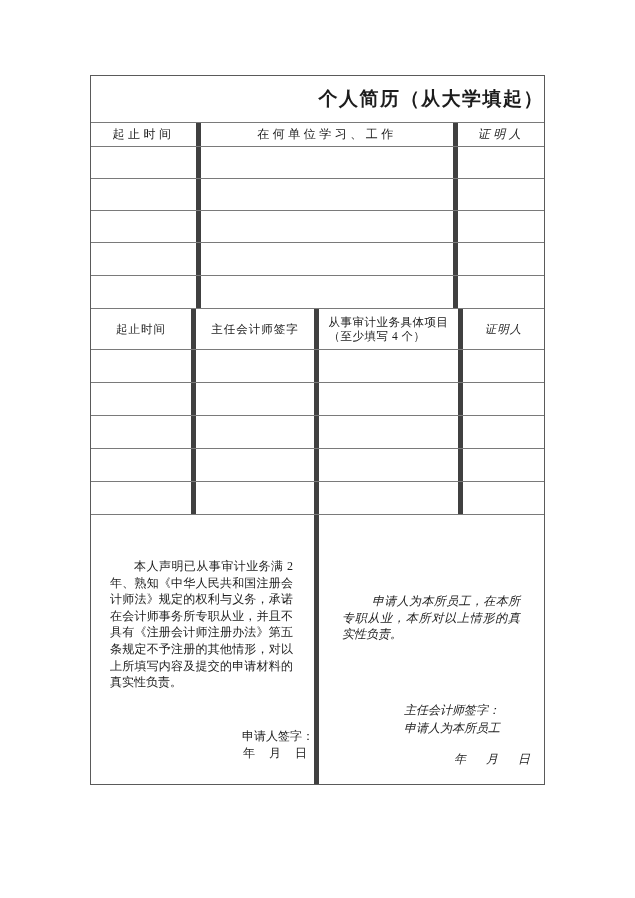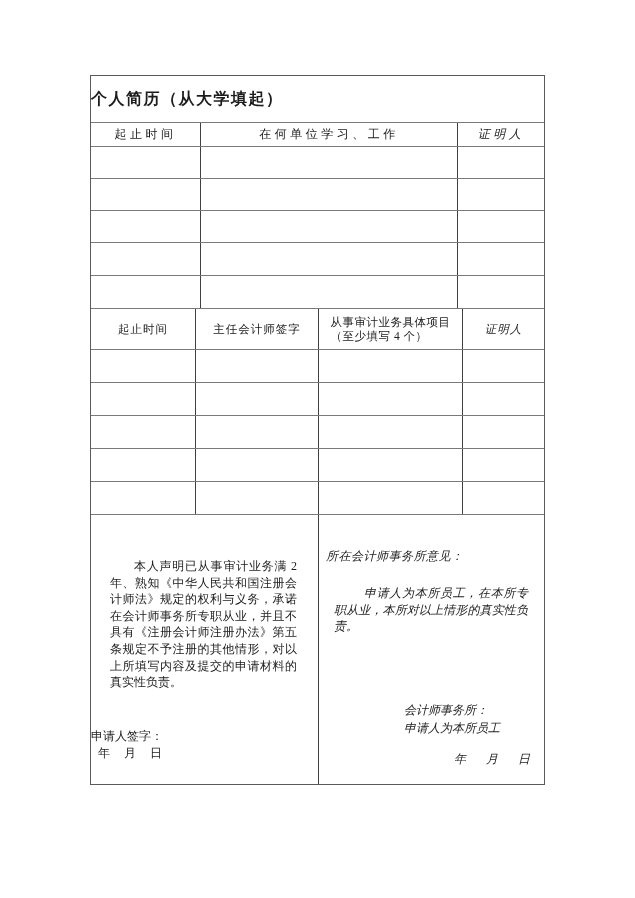--- a/index.html
+++ b/index.html
@@ -25,33 +25,33 @@
   }
   .row {
     display: flex;
     box-sizing: border-box;
     border-bottom: 1px solid #7a7a7a;
     flex: 0 0 auto;
   }
   .row.last { border-bottom: none; }
   .cell {
     box-sizing: border-box;
-    border-right: 1px solid #404040;
+    border-right: 5px solid #404040;
     display: flex;
     align-items: center;
     justify-content: center;
     overflow: hidden;
   }
   .cell.c-last { border-right: none; flex: 1 1 auto; font-style: italic; }
 
   .title-row {
     align-items: center;
-    justify-content: flex-start;
+    justify-content: flex-end;
     font-weight: bold;
-    font-size: 16px;
+    font-size: 19px;
     letter-spacing: 1.5px;
   }
   .hdr { font-size: 12px; letter-spacing: 3.5px; }
   .hdr2 { font-size: 11.5px; letter-spacing: 1px; }
   .hdr-multiline { display: inline-block; text-align: left; line-height: 14px; letter-spacing: 0.5px; }
 
   
   .t1-c1 { width: 110px; }
   .t1-c2 { width: 257px; }
   .t2-c1 { width: 105px; }
@@ -63,24 +63,24 @@
   .decl-cell {
     position: relative;
     display: block;
     font-size: 12px;
     line-height: 16.6px;
   }
   .decl-left { width: 228px; padding: 30px 8px 0 6px; }
   .decl-left p { margin: 13px; text-indent: 2em; text-align: justify; }
   .decl-right { padding: 0; }
   .firm-heading { position: absolute; top: 33px; left: 7px; letter-spacing: 0.5px; }
-  .firm-body { position: absolute; top: 62px; left: 7px; right: 8px; margin: 8px; text-indent: 2.5em; text-align: justify; }
+  .firm-body { position: absolute; top: 62px; left: 7px; right: 8px; margin: 16px; text-indent: 2.5em; text-align: justify; }
   .applicant-sign {
     position: absolute; left: 0; right: 0; bottom: 22px;
-    text-align: left; line-height: 17px;
+    text-align: right; line-height: 17px;
   }
   .firm-sign {
     position: absolute; left: 85px; bottom: 47px; line-height: 17.5px;
   }
   .date-line .dchar { margin: 0 7px; }
   .firm-date {
     position: absolute; right: 14px; bottom: 16px;
   }
   .firm-date .dchar { margin: 0 10px; }
   .firm-date .dchar:last-child { margin-right: 0; }
@@ -175,24 +175,23 @@
       <div class="cell decl-cell decl-left">
         <p>本人声明已从事审计业务满 2 年、熟知《中华人民共和国注册会计师法》规定的权利与义务，承诺在会计师事务所专职从业，并且不具有《注册会计师注册办法》第五条规定不予注册的其他情形，对以上所填写内容及提交的申请材料的真实性负责。</p>
         <div class="applicant-sign">
           <div>申请人签字：</div>
           <div class="date-line">
             <span class="dchar">年</span><span class="dchar">月</span><span class="dchar">日</span>
           </div>
         </div>
       </div>
       <div class="cell c-last decl-cell decl-right">
-        <div class="firm-heading">所在会计师事务所意见：</div>
         <p class="firm-body">申请人为本所员工，在本所专职从业，本所对以上情形的真实性负责。</p>
         <div class="firm-sign">
-          <div>会计师事务所：</div>
+          <div>主任会计师签字：</div>
           <div>申请人为本所员工</div>
         </div>
         <div class="date-line firm-date">
           <span class="dchar">年</span><span class="dchar">月</span><span class="dchar">日</span>
         </div>
       </div>
     </div>
 
   </div>
 </div>

